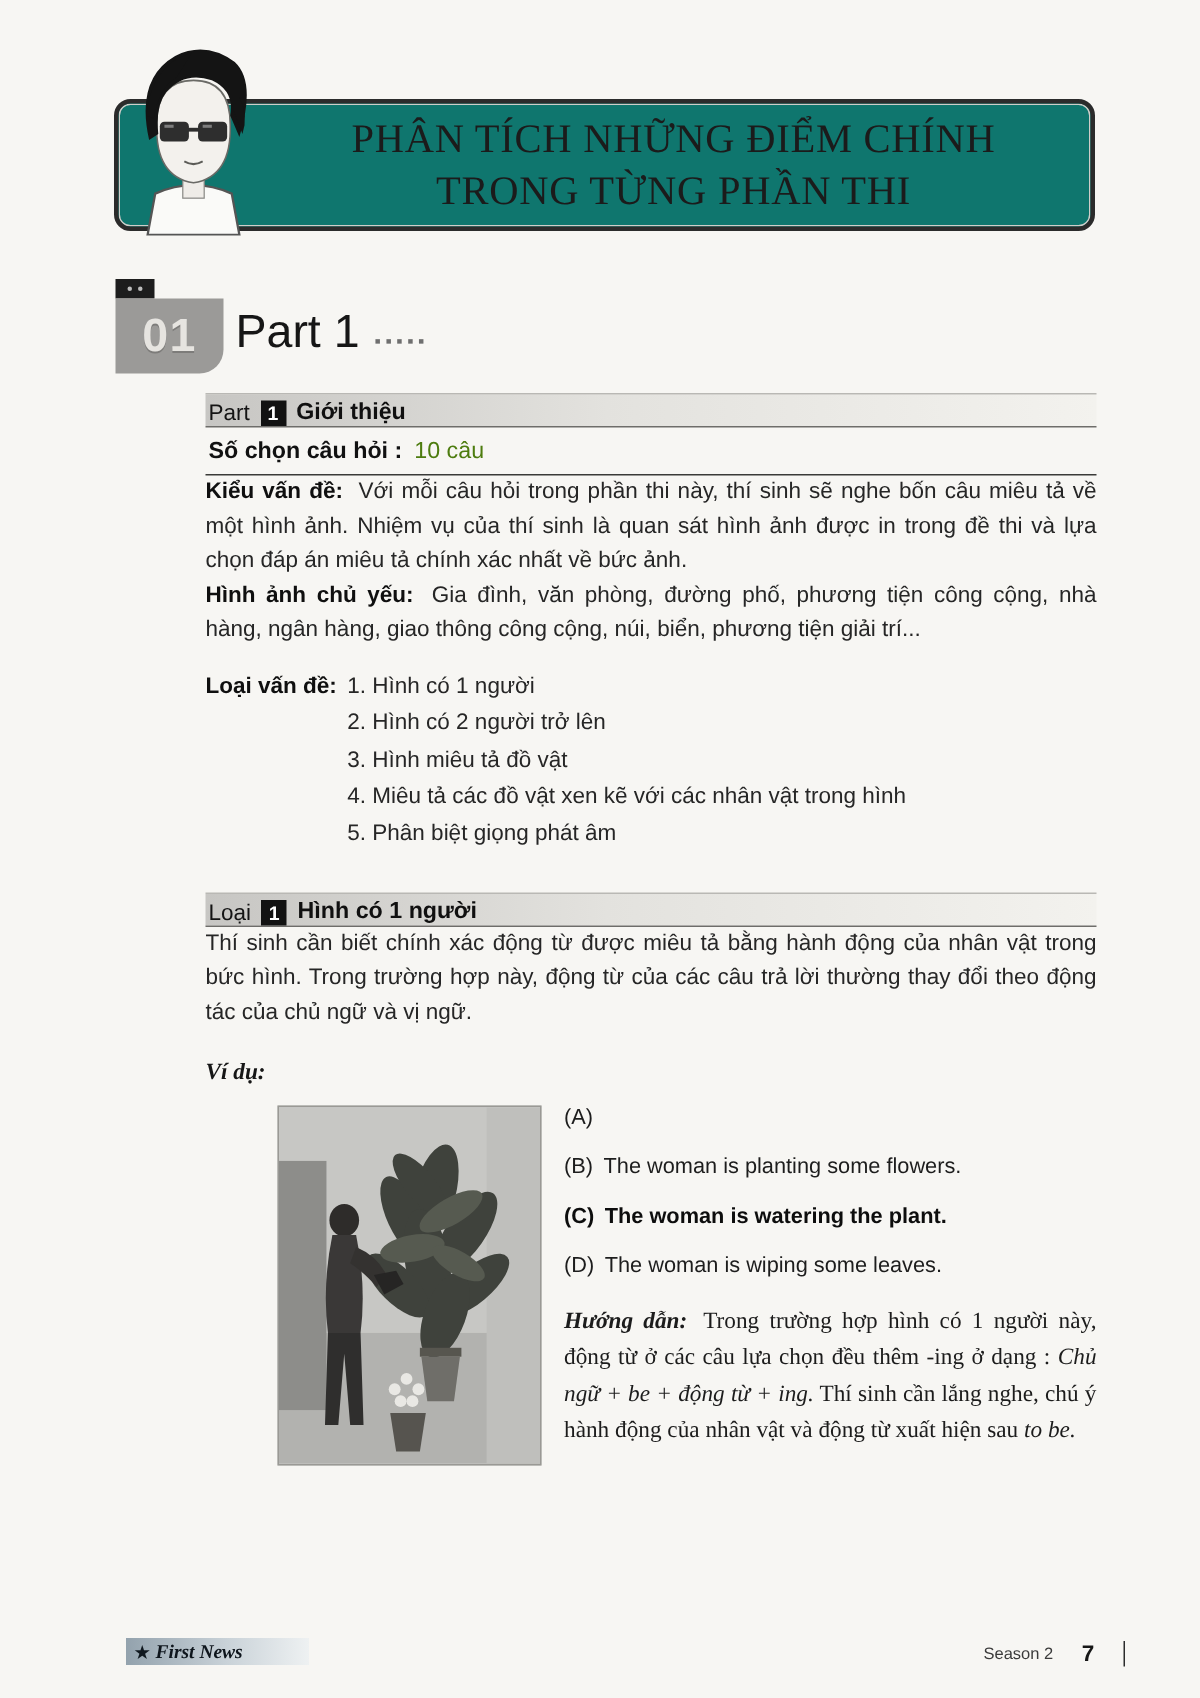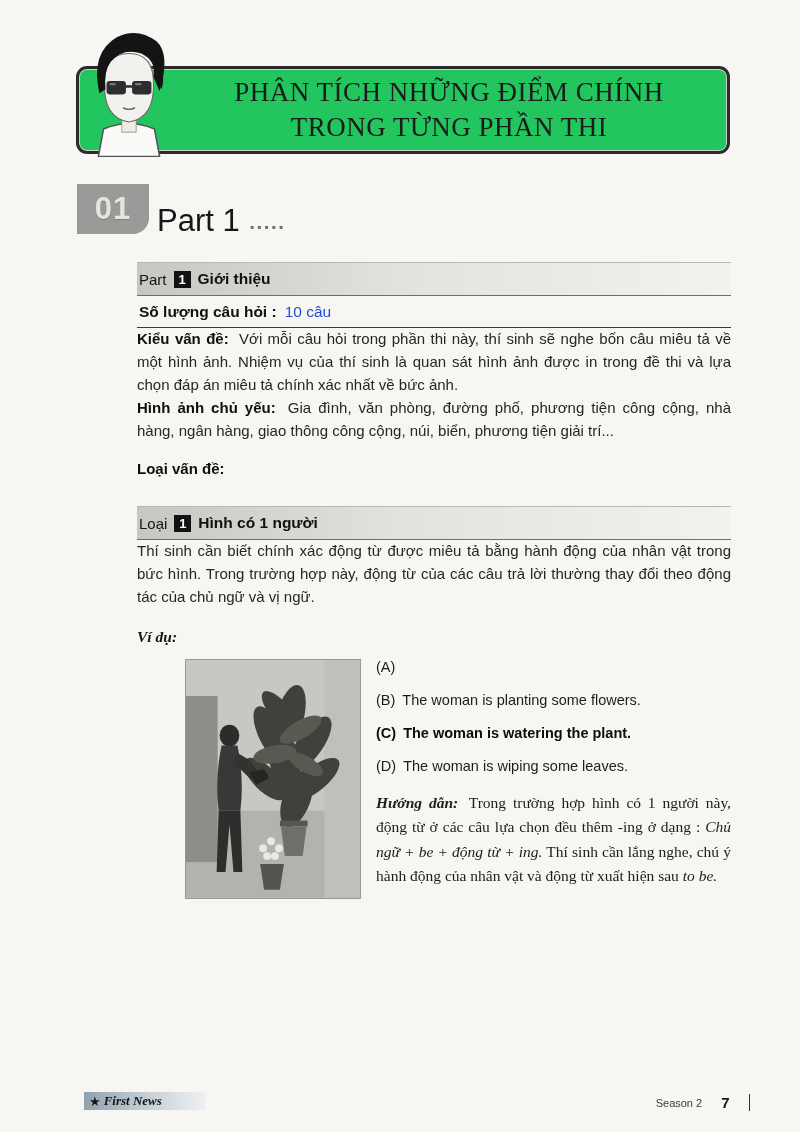--- a/index.html
+++ b/index.html
@@ -6,66 +6,66 @@
   html,body { background:#e9e8e5; }
   .page {
     position:relative; width:800px; height:1132px; margin:0 auto;
     background:#f7f6f3; overflow:hidden;
     font-family:"Liberation Sans", sans-serif; color:#222;
   }
 
   
   .header-box {
     position:absolute; left:76px; top:66px; width:654px; height:88px;
-    border:3px solid #2b2b2b; border-radius:11px; background:#22c55e;
+    border:3px solid #2b2b2b; border-radius:11px; background:#0f766e;
     box-shadow: inset 0 0 0 1px #cfcdc9;
     display:flex; flex-direction:column; justify-content:center; align-items:center;
     padding-left:92px;
   }
   .header-title {
     font-family:"Liberation Serif", serif; font-size:27px; color:#1b1b1b;
     letter-spacing:.5px; line-height:1.28; text-align:center; white-space:nowrap;
   }
   .mascot { position:absolute; left:78px; top:24px; width:102px; height:132px; z-index:3; }
 
   
   .corner-tab {
     position:absolute; left:77px; top:186px; width:26px; height:13px; background:#1d1d1d;
     display:flex; align-items:center; justify-content:center; gap:4px;
   }
   .corner-tab i { width:3px; height:3px; background:#bdbdbd; border-radius:50%; }
   .section-badge {
-    position:absolute; left:77px; top:184px; width:72px; height:50px;
+    position:absolute; left:77px; top:199px; width:72px; height:50px;
     background:#9b9a98; color:#e6e4e0; border-radius:0 0 16px 0;
     display:flex; align-items:center; justify-content:center;
     font-size:31px; font-weight:bold; letter-spacing:1px;
     text-shadow:0 1px 0 #7d7c7a;
   }
   .section-title-row { position:absolute; left:141px; top:203px; display:flex; align-items:center;margin-left:16px; }
   .section-title { font-size:31px; color:#161616; }
   .section-dots { margin-left:10px; margin-top:12px; font-size:12px; letter-spacing:3px; color:#6f6f6f; }
 
   
   .content { position:absolute; left:137px; top:262px; width:594px; }
 
   .bar {
-    display:flex; align-items:center; gap:7px; height:34px; padding:0 2px;
+    display:flex; align-items:flex-end; gap:7px; height:23px; padding:0 2px;
     background:linear-gradient(90deg,#c7c6c3 0%, #e3e2de 45%, #f3f2ee 100%);
     border-top:1px solid #b9b8b4; border-bottom:1px solid #6e6d6a;
   }
   .bar .prefix { font-size:15px; color:#141414; }
   .bar .numbox {
     width:17px; height:17px; background:#121212; color:#fff;
     font-size:13px; font-weight:bold; display:flex; align-items:center; justify-content:center;
   }
   .bar .bar-label { font-size:15.5px; font-weight:bold; color:#101010; }
 
   .count-row { display:flex; gap:8px; padding:7px 2px 6px; border-bottom:1.6px solid #3a3a38; font-size:15.5px; }
   .count-row .lbl { font-weight:bold; color:#111; }
-  .count-row .val { color:#1d4ed8; }
+  .count-row .val { color:#4d7c0f; }
 
   .para { font-size:15px; line-height:1.53; text-align:justify; color:#262626; }
   .para .lead { font-weight:bold; color:#0f0f0f; margin-right:5px; }
 
   .types-row { display:flex; margin-top:15px; font-size:15px; line-height:1.5; }
   .types-row .lead { font-weight:bold; color:#0f0f0f; flex:none; margin-right:7px; }
   .types-list div { margin-bottom:2px; color:#262626; }
 
   .bar2 { margin-top:26px; }
 
@@ -146,36 +146,43 @@
 
   <div class="content">
 
     <div class="bar">
       <span class="prefix">Part</span>
       <span class="numbox">1</span>
       <span class="bar-label">Giới thiệu</span>
     </div>
 
     <div class="count-row">
-      <span class="lbl">Số lượng câu hỏi :</span>
+      <span class="lbl">Số chọn câu hỏi :</span>
       <span class="val">10 câu</span>
     </div>
 
     <p class="para">
       <span class="lead">Kiểu vấn đề:</span>
       <span>Với mỗi câu hỏi trong phần thi này, thí sinh sẽ nghe bốn câu miêu tả về một hình ảnh. Nhiệm vụ của thí sinh là quan sát hình ảnh được in trong đề thi và lựa chọn đáp án miêu tả chính xác nhất về bức ảnh.</span>
     </p>
 
     <p class="para">
       <span class="lead">Hình ảnh chủ yếu:</span>
       <span>Gia đình, văn phòng, đường phố, phương tiện công cộng, nhà hàng, ngân hàng, giao thông công cộng, núi, biển, phương tiện giải trí...</span>
     </p>
 
     <div class="types-row">
       <span class="lead">Loại vấn đề:</span>
+      <div class="types-list">
+        <div>1. Hình có 1 người</div>
+        <div>2. Hình có 2 người trở lên</div>
+        <div>3. Hình miêu tả đồ vật</div>
+        <div>4. Miêu tả các đồ vật xen kẽ với các nhân vật trong hình</div>
+        <div>5. Phân biệt giọng phát âm</div>
+      </div>
     </div>
 
     <div class="bar bar2">
       <span class="prefix">Loại</span>
       <span class="numbox">1</span>
       <span class="bar-label">Hình có 1 người</span>
     </div>
 
     <p class="para">Thí sinh cần biết chính xác động từ được miêu tả bằng hành động của nhân vật trong bức hình. Trong trường hợp này, động từ của các câu trả lời thường thay đổi theo động tác của chủ ngữ và vị ngữ.</p>
 

